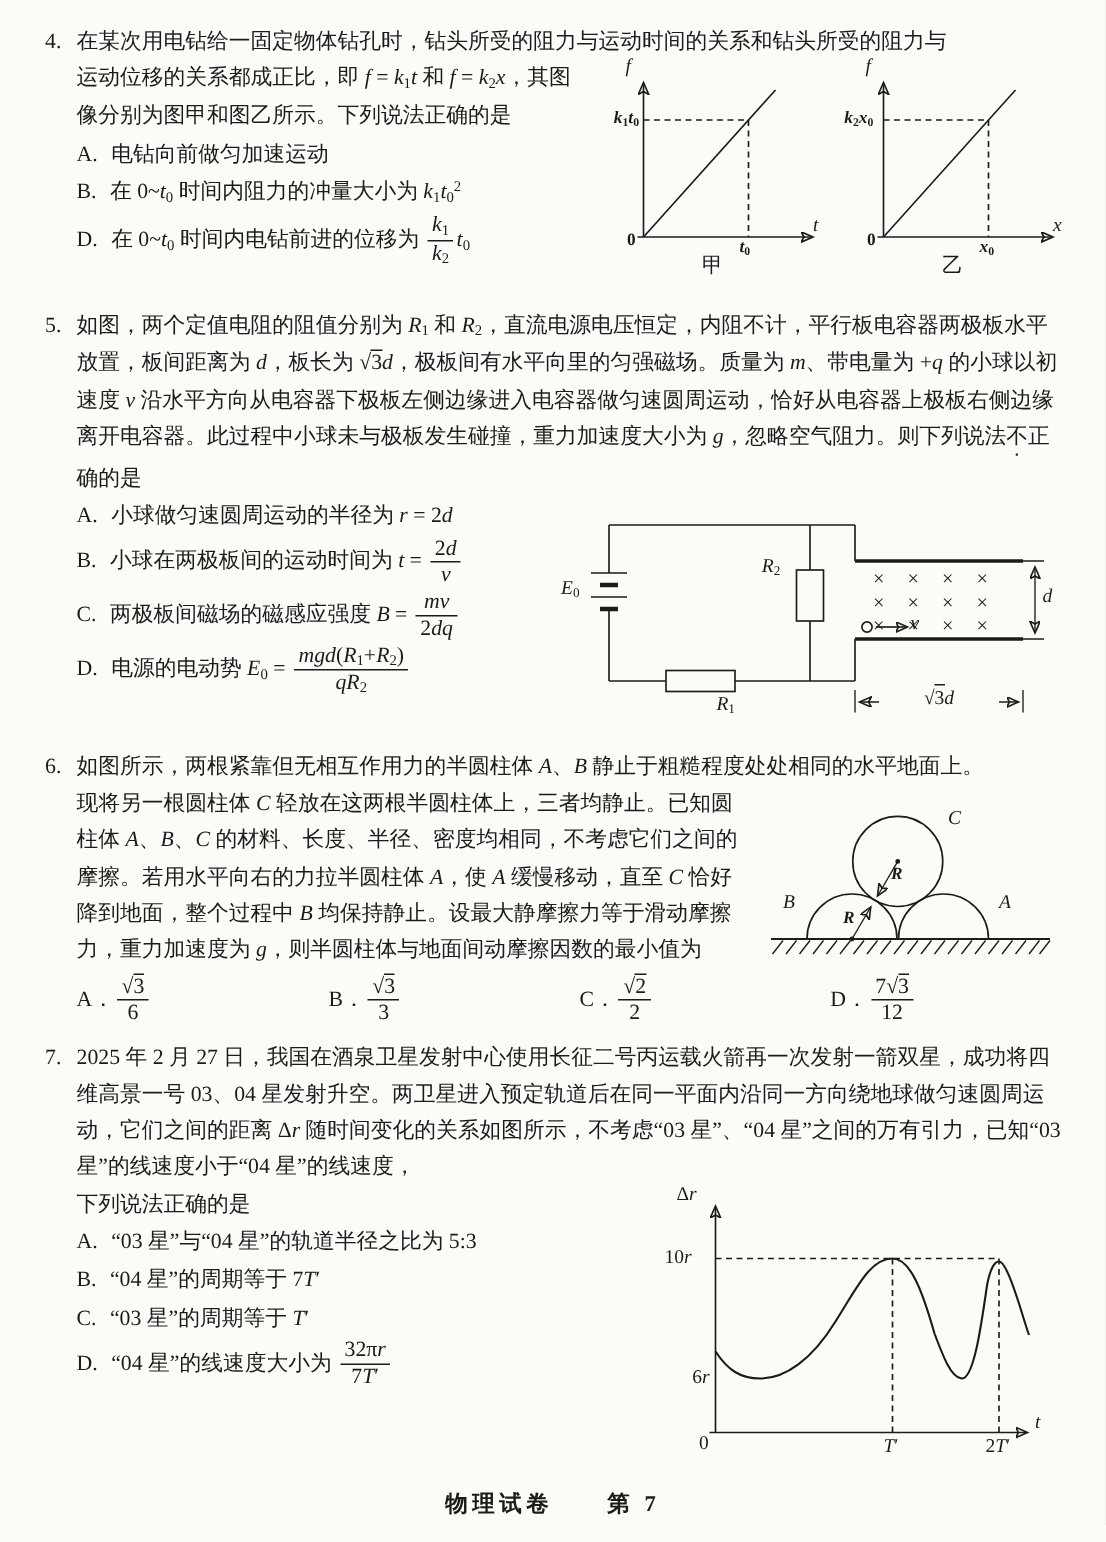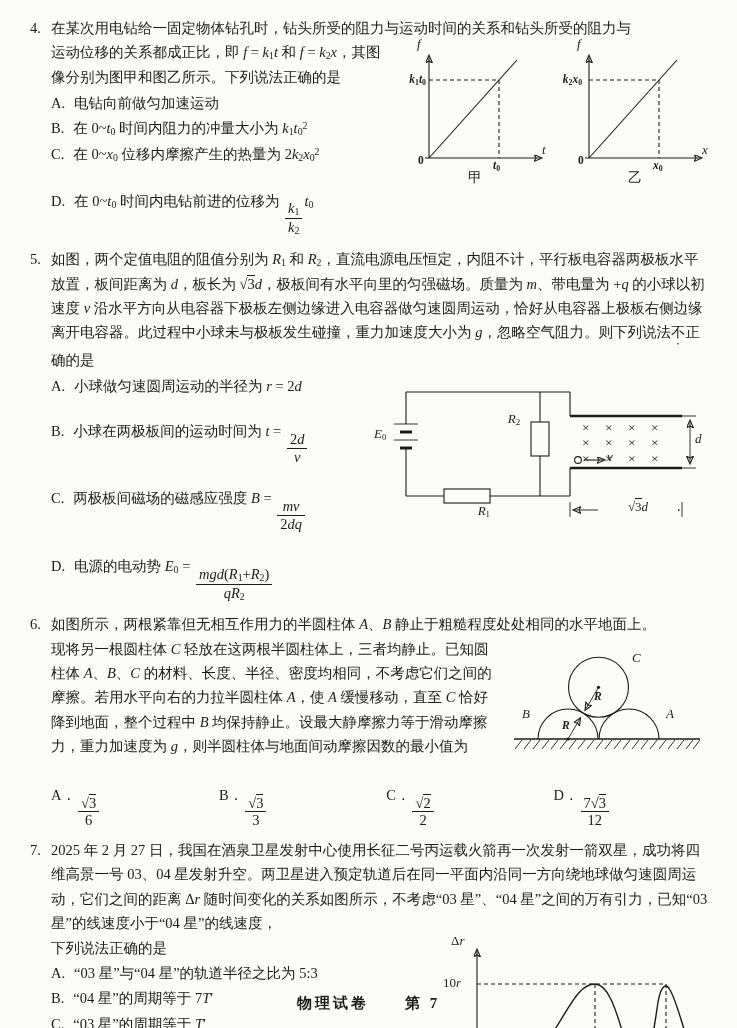--- a/index.html
+++ b/index.html
@@ -14,21 +14,21 @@
   .question { margin-bottom:9px; }
   .qwrap { padding-left:21px; }
   .qnum { display:inline-block; width:21px; margin-left:-21px; }
   .q-body::after { content:""; display:block; clear:both; }
   .opt { margin:1px 0; }
   .opt-label { margin-right:9px; }
   i { font-style:italic; }
   sub { font-size:0.68em; vertical-align:-0.25em; }
   sup { font-size:0.68em; vertical-align:0.45em; }
   .frac { display:inline-block; vertical-align:middle; text-align:center; line-height:1.15; margin:0 2px; }
-  .fn { display:block; border-bottom:1px solid #1b1b1b; padding:0 3px;margin-top:32px; }
+  .fn { display:block; border-bottom:1px solid #1b1b1b; padding:0 3px; }
   .fd { display:block; padding:0 3px; }
   .ol { border-top:1px solid #1b1b1b; }
   .emph { -webkit-text-emphasis:filled dot; -webkit-text-emphasis-position:under;
           text-emphasis:filled dot; text-emphasis-position:under right; }
   
   .diag { position:relative; }
   .diag svg path, .diag svg rect, .diag svg circle, .diag svg line {
     stroke:#1b1b1b; stroke-width:1.1; fill:none; }
   .diag svg .dash { stroke-dasharray:4 3; }
   .diag svg .dot { fill:#1b1b1b; stroke:none; }
@@ -97,21 +97,20 @@
           <span class="lbl sm" style="left:0; width:27px; top:31px; text-align:center;"><i>k</i><sub>2</sub><i>x</i><sub>0</sub></span>
           <span class="lbl sm" style="left:19px; top:112px;">0</span>
           <span class="lbl sm" style="left:94px; top:117px;"><i>x</i><sub>0</sub></span>
           <span class="lbl" style="left:143px; top:101px;"><i>x</i></span>
           <span class="lbl cap">乙</span>
         </div>
       </div>
       <div>运动位移的关系都成正比，即 <i>f</i> = <i>k</i><sub>1</sub><i>t</i> 和 <i>f</i> = <i>k</i><sub>2</sub><i>x</i>，其图像分别为图甲和图乙所示。下列说法正确的是</div>
       <div class="opt"><span class="opt-label">A.</span><span>电钻向前做匀加速运动</span></div>
       <div class="opt"><span class="opt-label">B.</span><span>在 0~<i>t</i><sub>0</sub> 时间内阻力的冲量大小为 <i>k</i><sub>1</sub><i>t</i><sub>0</sub><sup>2</sup></span></div>
-      <div class="opt"><span class="opt-label">C.</span><span>在 0~<i>x</i><sub>0</sub> 位移内摩擦产生的热量为 2<i>k</i><sub>2</sub><i>x</i><sub>0</sub><sup>2</sup></span></div>
       <div class="opt"><span class="opt-label">D.</span><span>在 0~<i>t</i><sub>0</sub> 时间内电钻前进的位移为 <span class="frac"><span class="fn"><i>k</i><sub>1</sub></span><span class="fd"><i>k</i><sub>2</sub></span></span><i>t</i><sub>0</sub></span></div>
     </div>
   </section>
 
   <section class="question qwrap">
     <div>
       <span class="qnum">5.</span><span>如图，两个定值电阻的阻值分别为 <i>R</i><sub>1</sub> 和 <i>R</i><sub>2</sub>，直流电源电压恒定，内阻不计，平行板电容器两极板水平放置，板间距离为 <i>d</i>，板长为 √<span class="ol">3</span><i>d</i>，极板间有水平向里的匀强磁场。质量为 <i>m</i>、带电量为 +<i>q</i> 的小球以初速度 <i>v</i> 沿水平方向从电容器下极板左侧边缘进入电容器做匀速圆周运动，恰好从电容器上极板右侧边缘离开电容器。此过程中小球未与极板发生碰撞，重力加速度大小为 <i>g</i>，忽略空气阻力。则下列说法<span class="emph">不</span>正确的是</span>
     </div>
     <div class="q-body">
       <div class="diag fig-q5">
@@ -154,21 +153,21 @@
           <path class="thin" d="M196,126 V141"></path>
           <path class="thin" d="M308,126 V141"></path>
           <path class="thin" d="M200,134 H304" marker-start="url(#a3)" marker-end="url(#a3)"></path>
         </svg>
         <span class="lbl" style="left:0; top:51px;"><i>E</i><sub>0</sub></span>
         <span class="lbl" style="left:126px; width:28px; top:36px; text-align:center;"><i>R</i><sub>2</sub></span>
         <span class="lbl" style="left:70px; width:46px; top:128px; text-align:right;"><i>R</i><sub>1</sub></span>
         <span class="lbl field" style="left:208px; top:44px; width:98px;">× × × ×<br>× × × ×<br>× × × ×</span>
         <span class="lbl" style="left:233px; top:74px;"><i>v</i></span>
         <span class="lbl" style="left:321px; top:56px;"><i>d</i></span>
-        <span class="lbl bg" style="left:224px; width:80px; top:124px;">√<span class="ol">3</span><i>d</i></span>
+        <span class="lbl bg" style="left:212px; width:80px; top:124px;">√<span class="ol">3</span><i>d</i></span>
       </div>
       <div class="opt"><span class="opt-label">A.</span><span>小球做匀速圆周运动的半径为 <i>r</i> = 2<i>d</i></span></div>
       <div class="opt"><span class="opt-label">B.</span><span>小球在两极板间的运动时间为 <i>t</i> = <span class="frac"><span class="fn">2<i>d</i></span><span class="fd"><i>v</i></span></span></span></div>
       <div class="opt"><span class="opt-label">C.</span><span>两极板间磁场的磁感应强度 <i>B</i> = <span class="frac"><span class="fn"><i>mv</i></span><span class="fd">2<i>dq</i></span></span></span></div>
       <div class="opt"><span class="opt-label">D.</span><span>电源的电动势 <i>E</i><sub>0</sub> = <span class="frac"><span class="fn"><i>mgd</i>(<i>R</i><sub>1</sub>+<i>R</i><sub>2</sub>)</span><span class="fd"><i>qR</i><sub>2</sub></span></span></span></div>
     </div>
   </section>
 
   <section class="question qwrap">
     <div>

